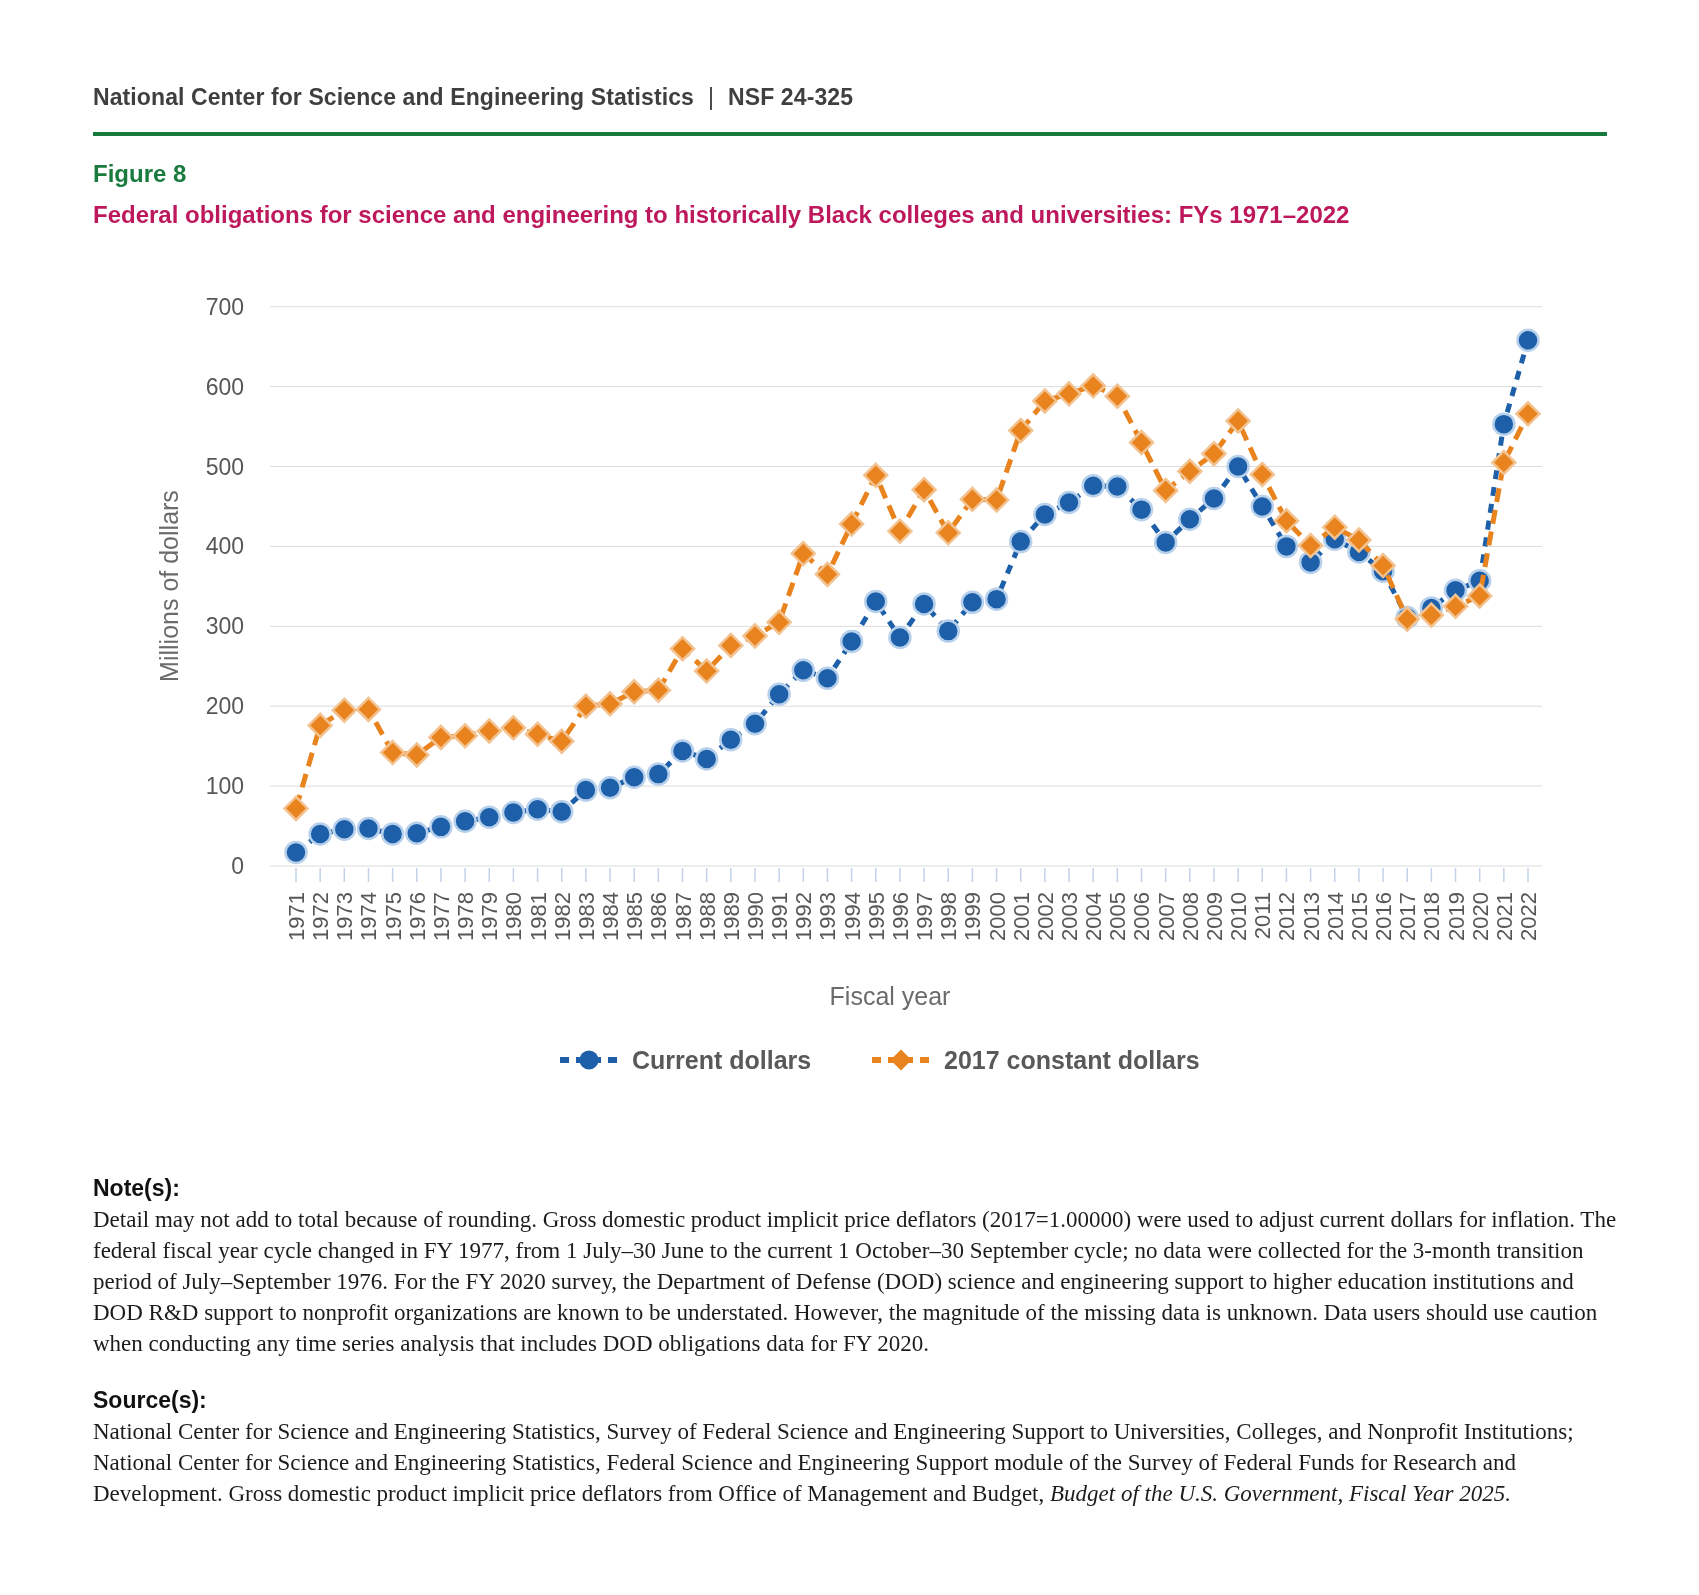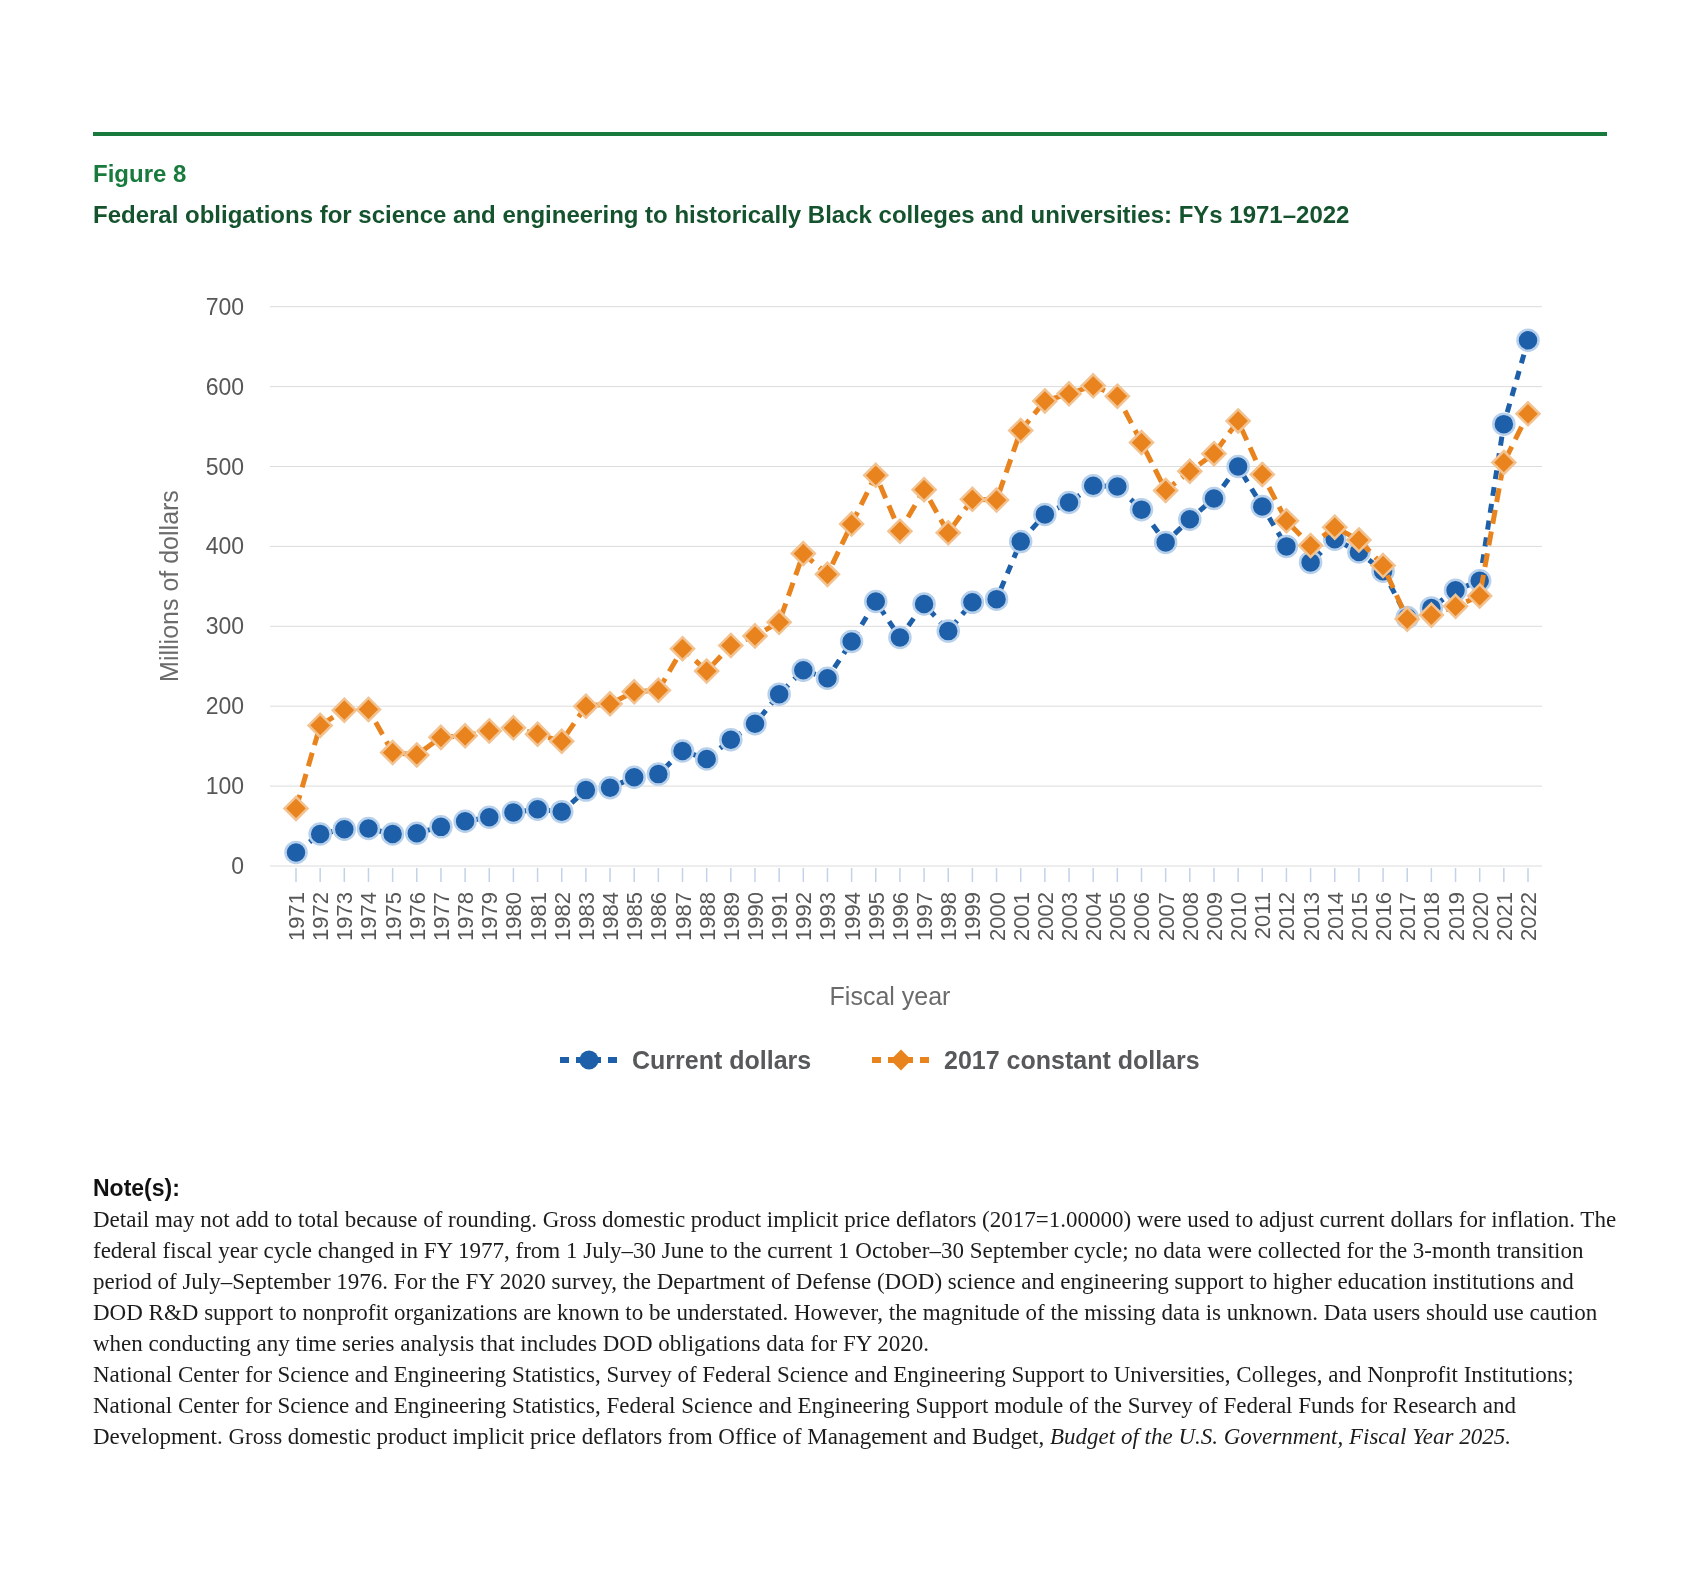--- a/index.html
+++ b/index.html
@@ -4,40 +4,43 @@
 <style>
   html,body{margin:0;padding:0;background:#ffffff;}
   body{font-family:"Liberation Sans", sans-serif;color:#1a1a1a;}
   .page{position:relative;width:1699px;height:1595px;background:#fff;overflow:hidden;}
 
   .hdr{position:absolute;left:93px;top:84px;font-size:23px;font-weight:600;color:#3f3f3f;letter-spacing:.1px;}
   .hdr .sep{margin:0 14px;color:#3f3f3f;font-weight:400;}
   .rule{position:absolute;left:93px;top:132px;width:1514px;height:4px;background:#187a3d;}
 
   .figlabel{position:absolute;left:93px;top:160px;font-size:24px;font-weight:700;color:#187a3d;}
-  .figtitle{position:absolute;left:93px;top:201px;font-size:24px;font-weight:700;color:#14532d;}
+  .figtitle{position:absolute;left:93px;top:201px;font-size:24px;font-weight:700;color:#be185d;}
 
   .chart-wrap{position:absolute;left:0;top:270px;width:1699px;height:810px;}
   .gridline{stroke:#dcdcdc;stroke-width:1;}
   .ytick{font-size:23px;fill:#575757;text-anchor:end;font-family:"Liberation Sans",sans-serif;}
   .xtick{font-size:22px;fill:#575757;font-family:"Liberation Sans",sans-serif;}
   .xtickmark{stroke:#c3d2e8;stroke-width:1.5;}
   .axis-title{font-size:25px;fill:#6b6b6b;text-anchor:middle;font-family:"Liberation Sans",sans-serif;}
   .legendtext{font-size:25px;font-weight:700;fill:#58595b;font-family:"Liberation Sans",sans-serif;}
 
   .textblock{position:absolute;left:93px;top:1150px;width:1524px;font-size:23px;line-height:31px;color:#1c1c1c;margin-top:23px;}
   .textblock h3{margin:0;font-size:23px;line-height:31px;font-weight:700;color:#111;}
   .textblock p{margin:0 0 0 0;font-family:Liberation Serif, serif;}
   .textblock .srchead{margin-top:26px;}
 </style>
 </head>
 <body>
 
 <div class="page">
 
+  <div class="hdr">
+    <span>National Center for Science and Engineering Statistics</span><span class="sep">|</span><span>NSF 24-325</span>
+  </div>
 
   <div class="rule"></div>
 
   <div class="figlabel">Figure 8</div>
   <div class="figtitle">Federal obligations for science and engineering to historically Black colleges and universities: FYs 1971–2022</div>
 
   <div class="chart-wrap">
     <svg id="chart-svg" width="1699" height="810" viewBox="0 0 1699 810" xmlns="http://www.w3.org/2000/svg">
       <g id="g-grid">
           <line x1="270" y1="596" x2="1542" y2="596" class="gridline"></line>
@@ -284,16 +287,17 @@
           <line x1="872" y1="790" x2="930" y2="790" stroke="#e8831d" stroke-width="6" stroke-dasharray="9 7"></line>
           <path d="M 901 779.5 L 911.5 790 L 901 800.5 L 890.5 790 Z" fill="#e8831d"></path>
           <text x="944" y="799" class="legendtext">2017 constant dollars</text>
         </g>
     </svg>
   </div>
 
   <div class="textblock">
     <h3>Note(s):</h3>
     <p>Detail may not add to total because of rounding. Gross domestic product implicit price deflators (2017=1.00000) were used to adjust current dollars for inflation. The federal fiscal year cycle changed in FY 1977, from 1 July–30 June to the current 1 October–30 September cycle; no data were collected for the 3-month transition period of July–September 1976. For the FY 2020 survey, the Department of Defense (DOD) science and engineering support to higher education institutions and DOD R&amp;D support to nonprofit organizations are known to be understated. However, the magnitude of the missing data is unknown. Data users should use caution when conducting any time series analysis that includes DOD obligations data for FY 2020.</p>
+    <h3 class="srchead">Source(s):</h3>
     <p><span>National Center for Science and Engineering Statistics, Survey of Federal Science and Engineering Support to Universities, Colleges, and Nonprofit Institutions; National Center for Science and Engineering Statistics, Federal Science and Engineering Support module of the Survey of Federal Funds for Research and Development. Gross domestic product implicit price deflators from Office of Management and Budget, </span><em>Budget of the U.S. Government, Fiscal Year 2025.</em></p>
   </div>
 
 </div>
 
 </body></html>

